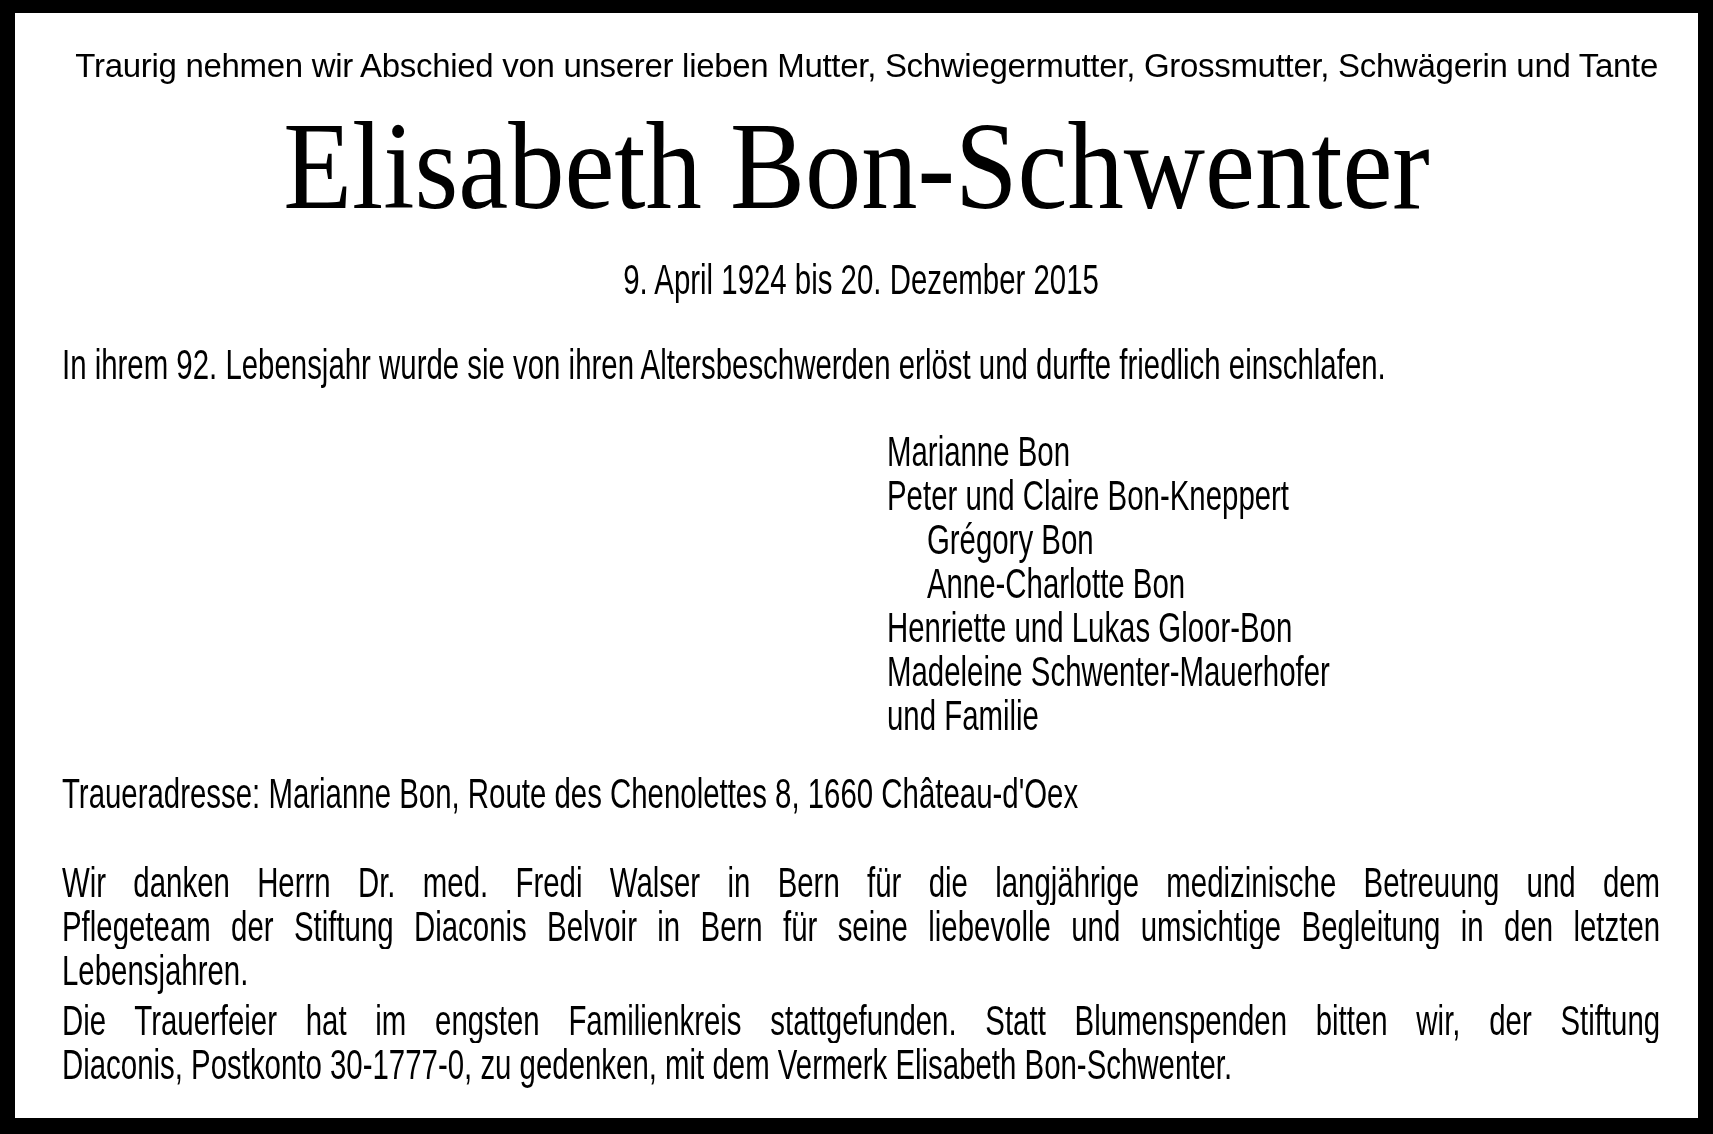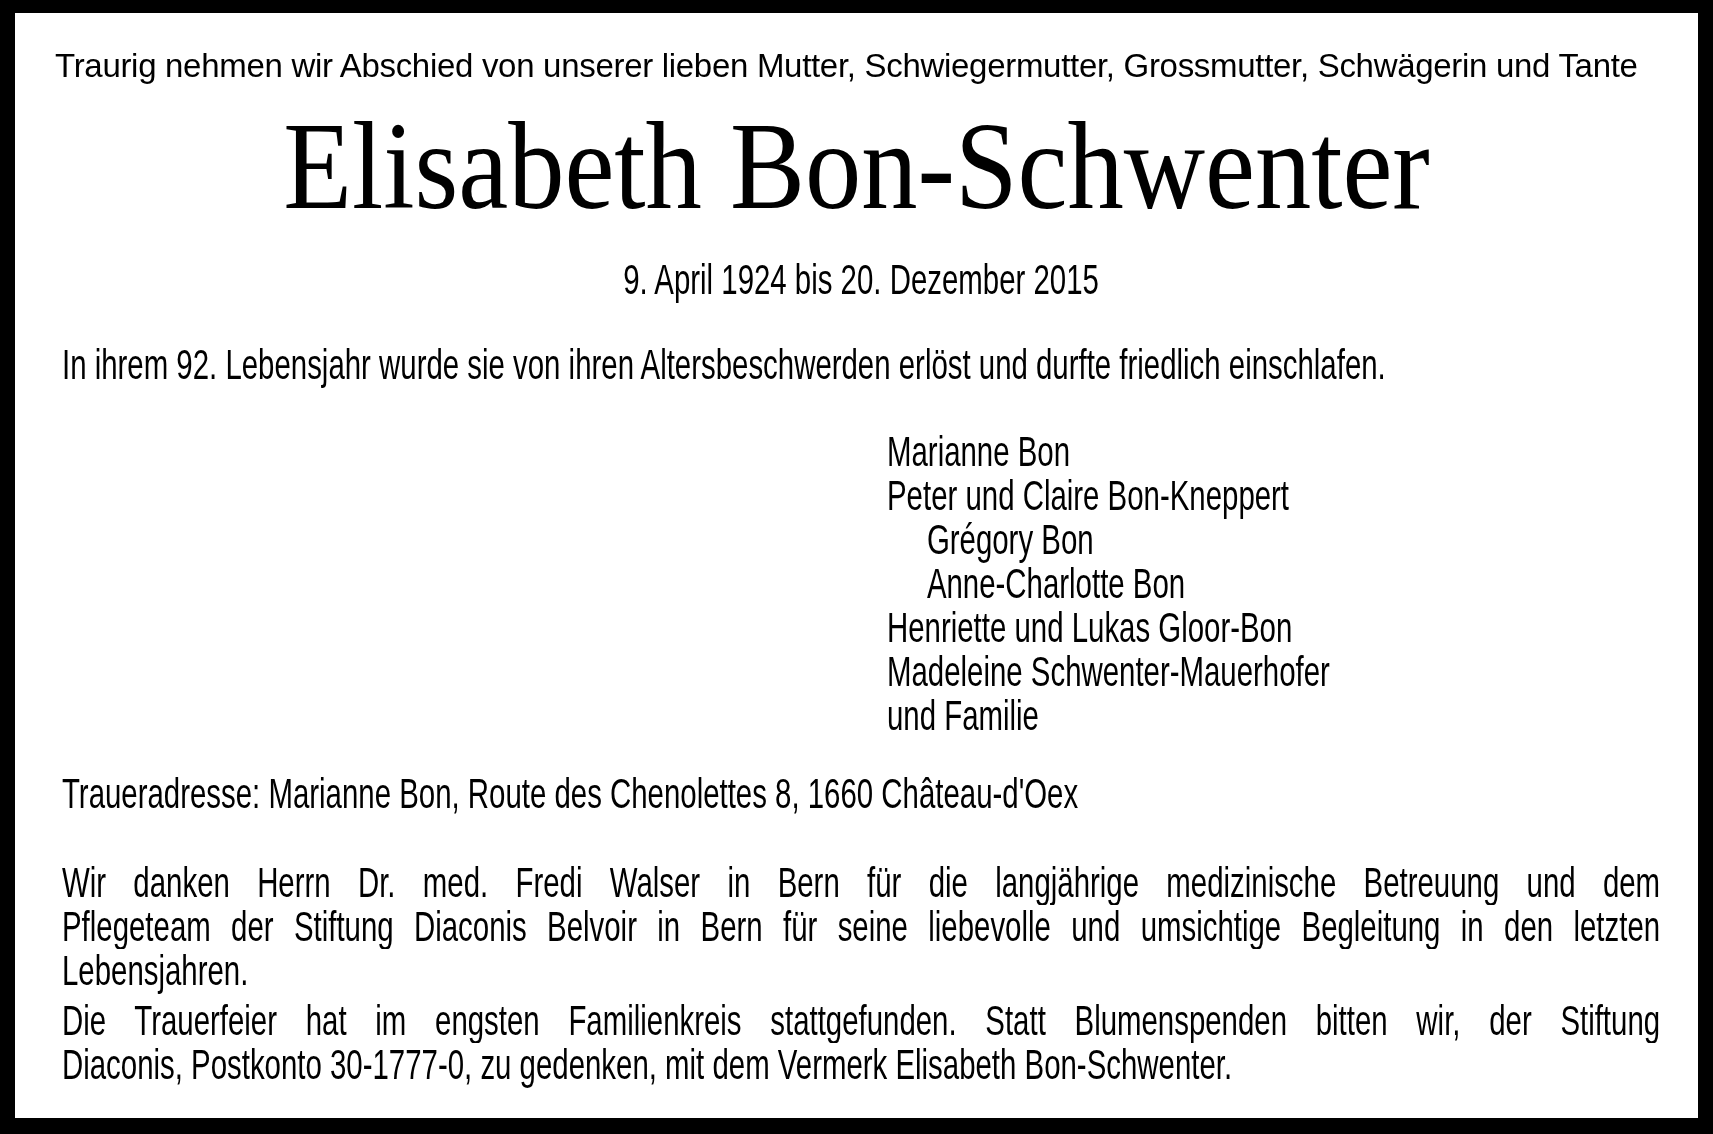--- a/index.html
+++ b/index.html
@@ -15,21 +15,21 @@
     position:absolute;
     left:15px; top:13px; right:15px; bottom:16px;
     background:#fff;
     overflow:hidden;
     color:#000;
   }
   
   .intro {
     position:absolute; top:35px; left:40px; right:40px;
     font-size:33px; line-height:36px;
-    text-align:left; white-space:nowrap;
+    text-align:right; white-space:nowrap;
     letter-spacing:-0.3px;
   }
   
   .name {
     position:absolute; top:88px; left:0; width:1683px;
     font-family:"Liberation Serif", serif;
     font-size:125px; line-height:130px;
     text-align:center; white-space:nowrap;
     transform:scaleX(0.9); transform-origin:50% 0;
   }

